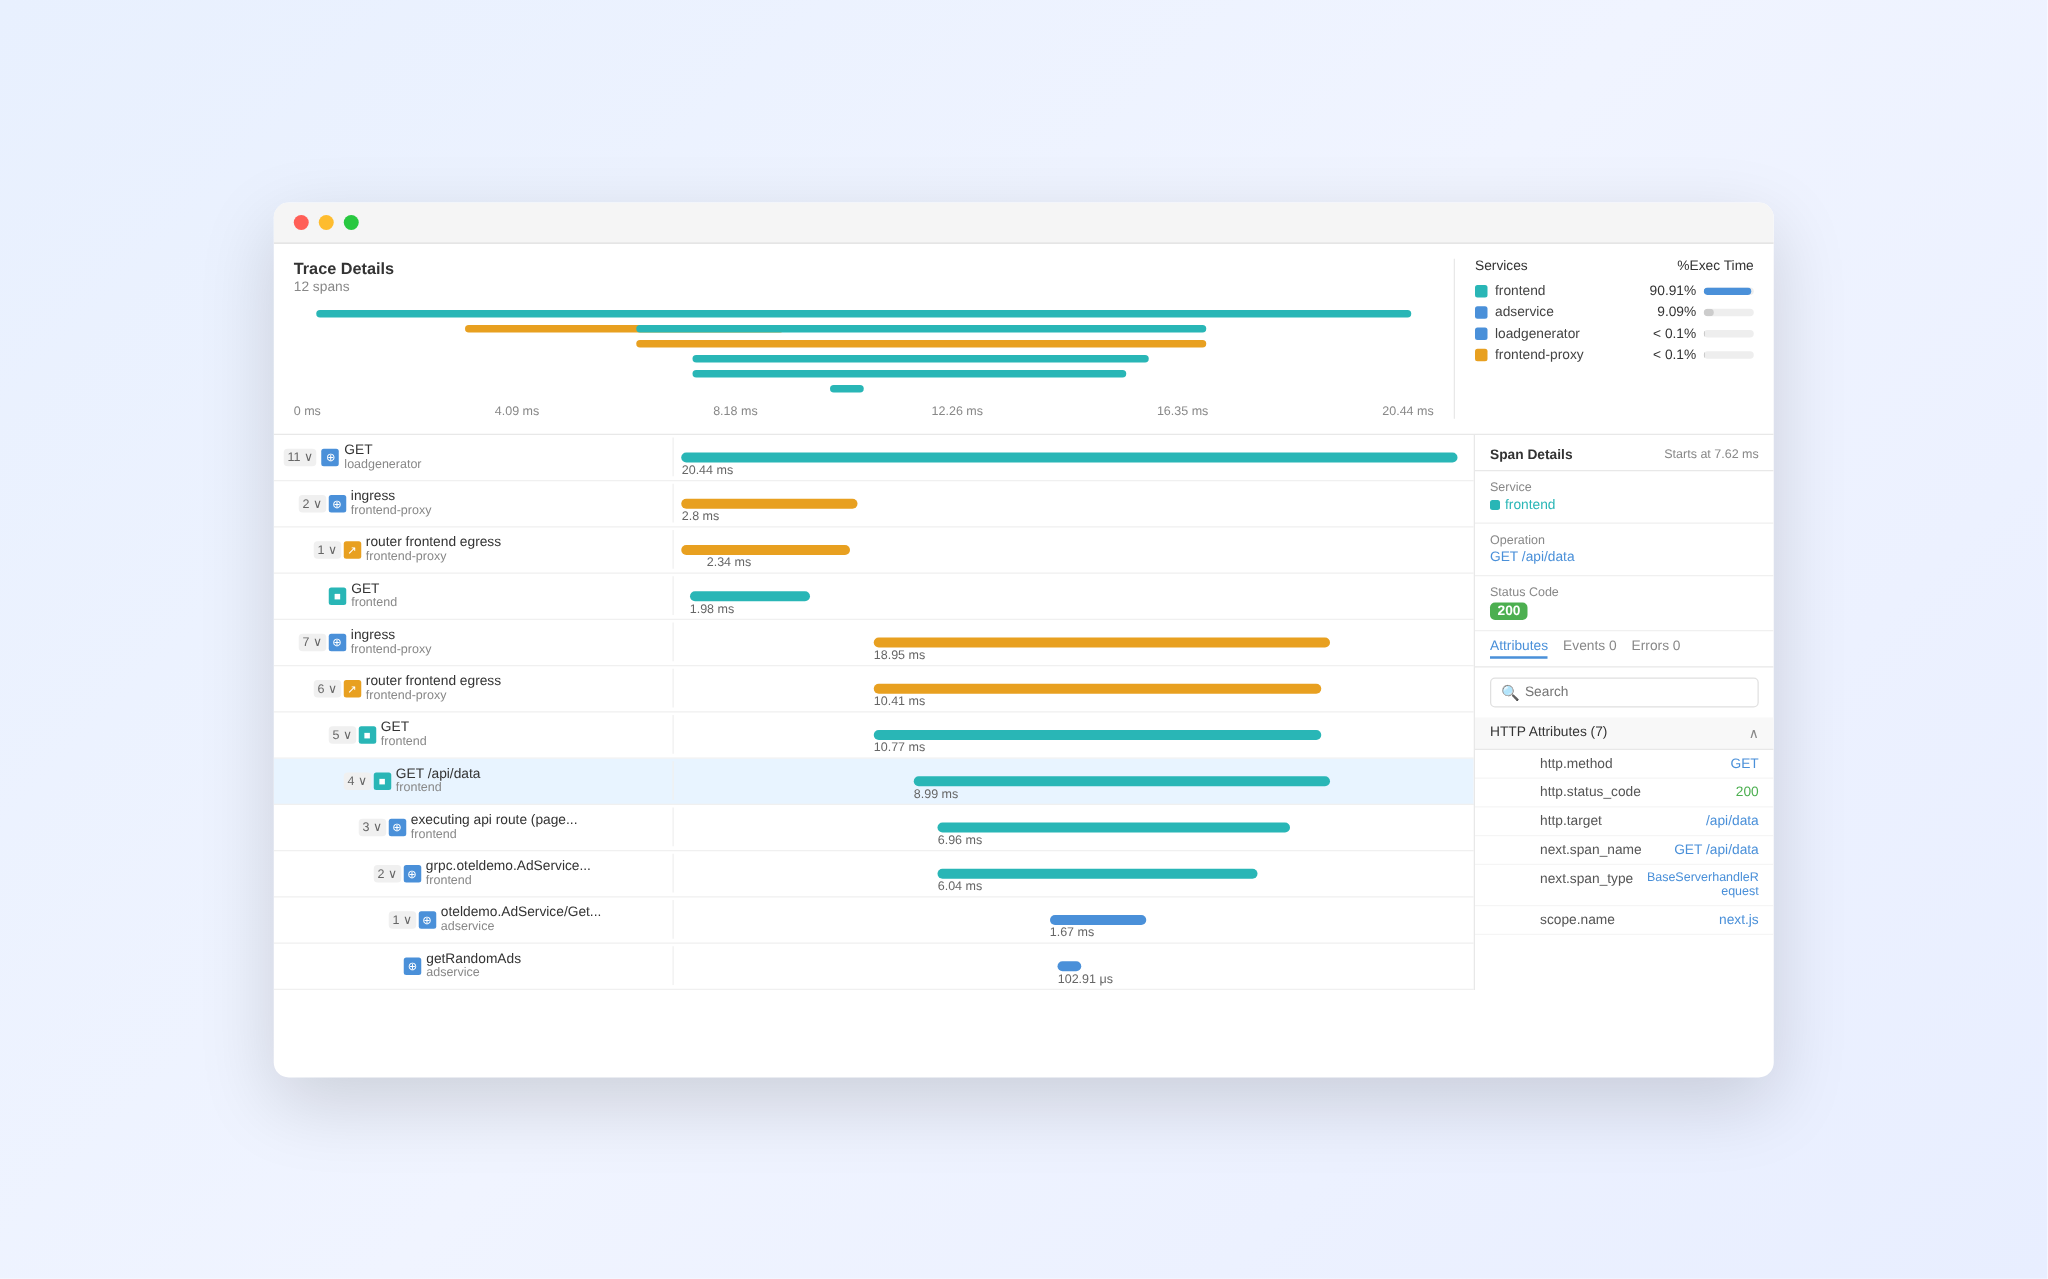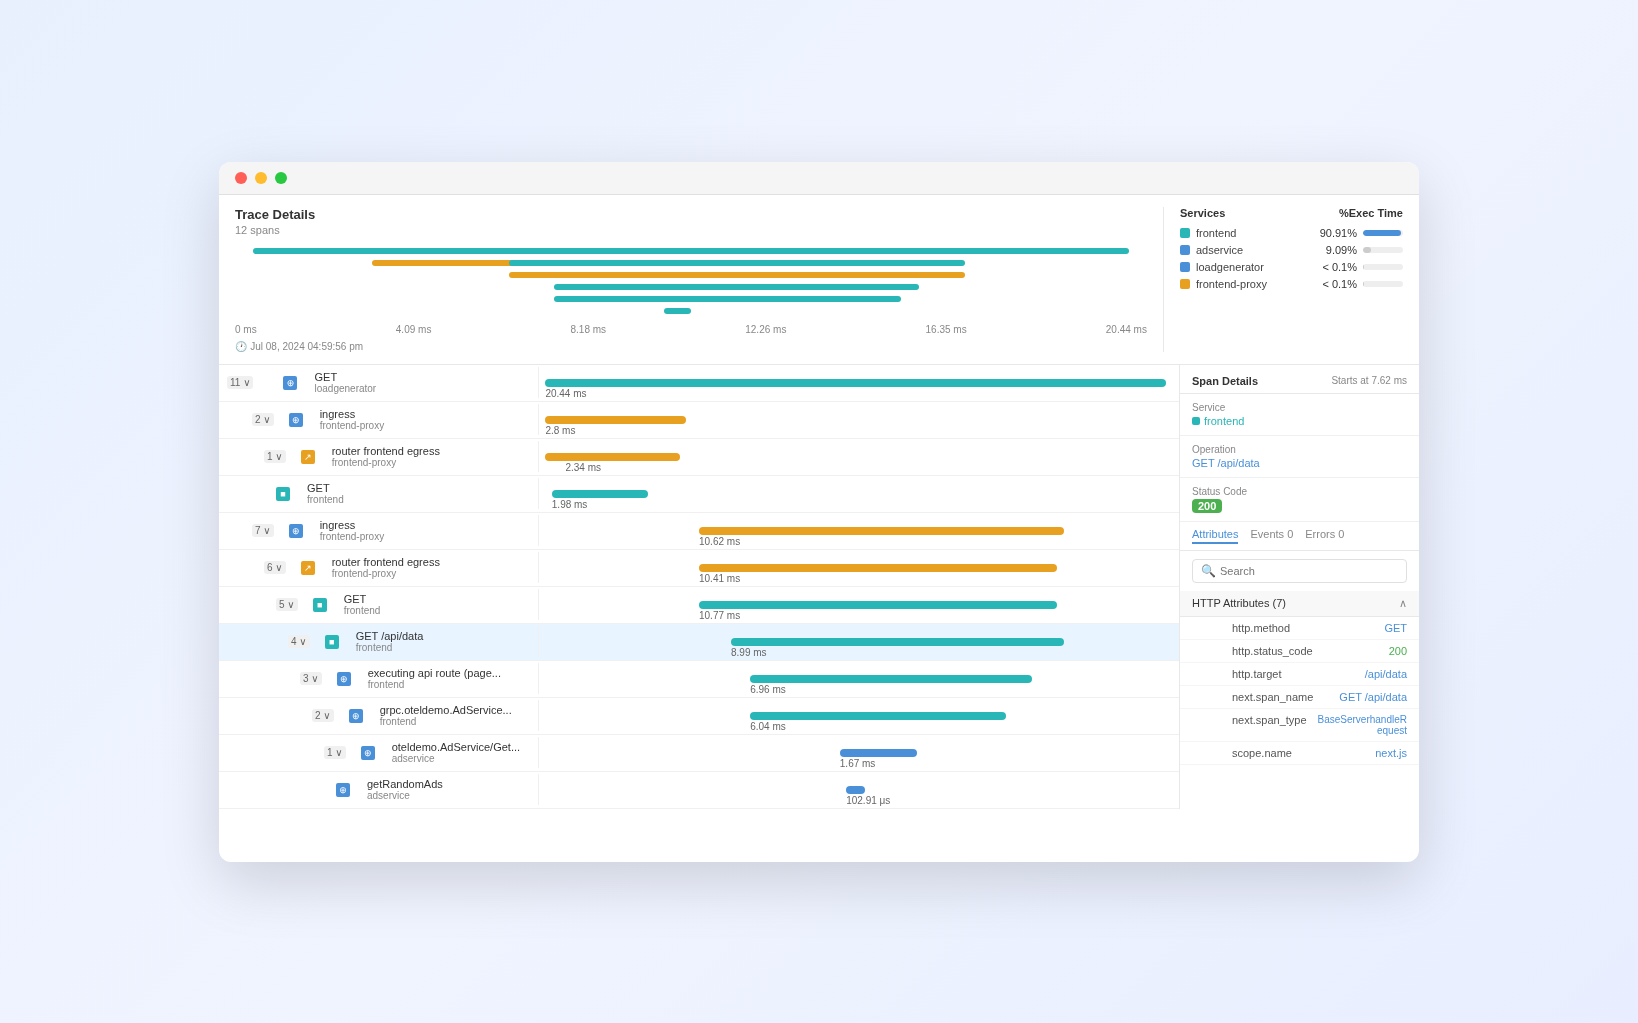--- a/index.html
+++ b/index.html
@@ -78,21 +78,21 @@
     }
     .trace-right {
       width: 240px;
       border-left: 1px solid #e8e8e8;
       padding-left: 16px;
     }
     .services-header {
       display: flex;
       justify-content: space-between;
       font-size: 11px;
-      font-weight: 700;
+      font-weight: 400;
       color: #333;
       margin-bottom: 8px;
       gap: 48px;
     }
     .service-row {
       display: flex;
       align-items: center;
       gap: 6px;
       margin-bottom: 5px;
       font-size: 11px;
@@ -118,21 +118,21 @@
       border-bottom: 1px solid #f0f0f0;
       min-height: 36px;
     }
     .span-row.highlighted { background: #e8f4ff; }
     .span-left {
       width: 320px;
       flex-shrink: 0;
       display: flex;
       align-items: center;
       padding: 4px 8px;
-      gap: 13px;
+      gap: 0;
       border-right: 1px solid #f0f0f0;
     }
     .span-expand {
       font-size: 10px;
       color: #666;
       background: #f0f0f0;
       border-radius: 3px;
       padding: 1px 3px;
       margin-right: 2px;
       white-space: nowrap;
@@ -271,23 +271,20 @@
         <div class="trace-bar" style="left:47%;width:3%;top:62px;background:#29b6b6;"></div>
       </div>
       <div class="trace-timeline">
         <span>0 ms</span>
         <span>4.09 ms</span>
         <span>8.18 ms</span>
         <span>12.26 ms</span>
         <span>16.35 ms</span>
         <span>20.44 ms</span>
       </div>
-      <div class="trace-timestamp">
-        <span style="color:#888">🕐</span> <span>Jul 08, 2024 04:59:56 pm</span>
-      </div>
     </div>
 
     <div class="trace-right">
       <div class="services-header">
         <span>Services</span>
         <span>%Exec Time</span>
       </div>
       <div class="service-row">
         <div class="service-dot" style="background:#29b6b6;"></div>
         <span class="service-name">frontend</span>
@@ -394,21 +391,21 @@
           <span style="width:12px;display:inline-block;"></span>
           <span class="span-expand">7 ∨</span>
           <div class="span-icon icon-globe">⊕</div>
           <div class="span-info">
             <div class="span-name">ingress</div>
             <div class="span-service">frontend-proxy</div>
           </div>
         </div>
         <div class="span-right">
           <div class="span-bar" style="left:25%;width:57%;background:#e8a020;"></div>
-          <span class="span-duration" style="left:25%;">10.62 ms</span>
+          <span class="span-duration" style="left:25%;">18.95 ms</span>
         </div>
       </div>
 
       <div class="span-row">
         <div class="span-left">
           <span style="width:24px;display:inline-block;"></span>
           <span class="span-expand">6 ∨</span>
           <div class="span-icon icon-route">↗</div>
           <div class="span-info">
             <div class="span-name">router frontend egress</div>

